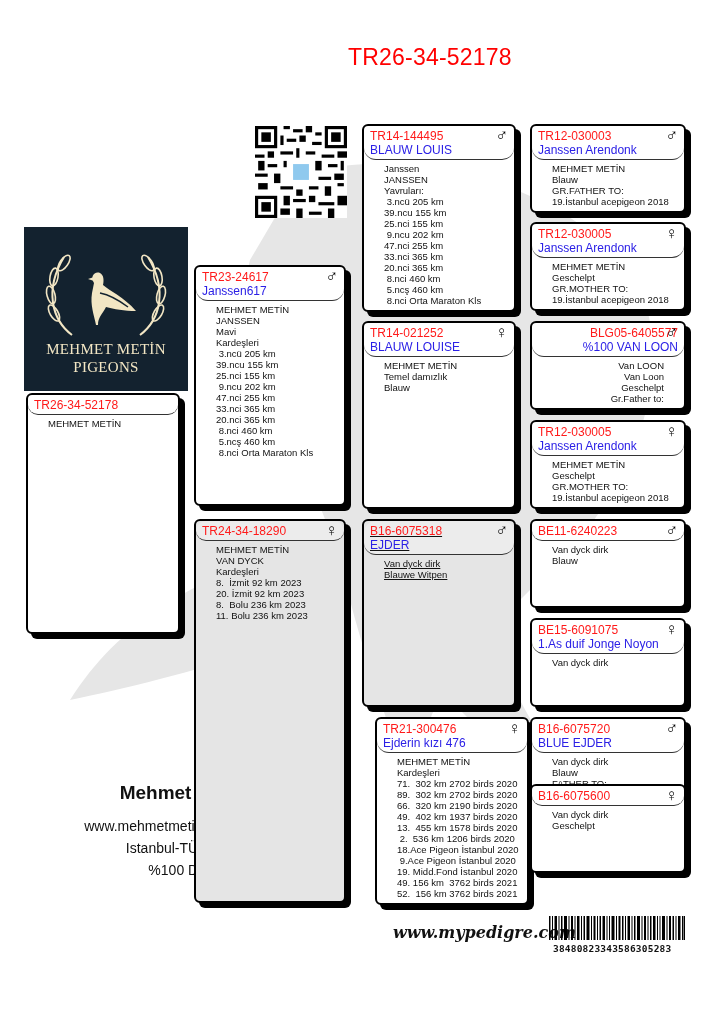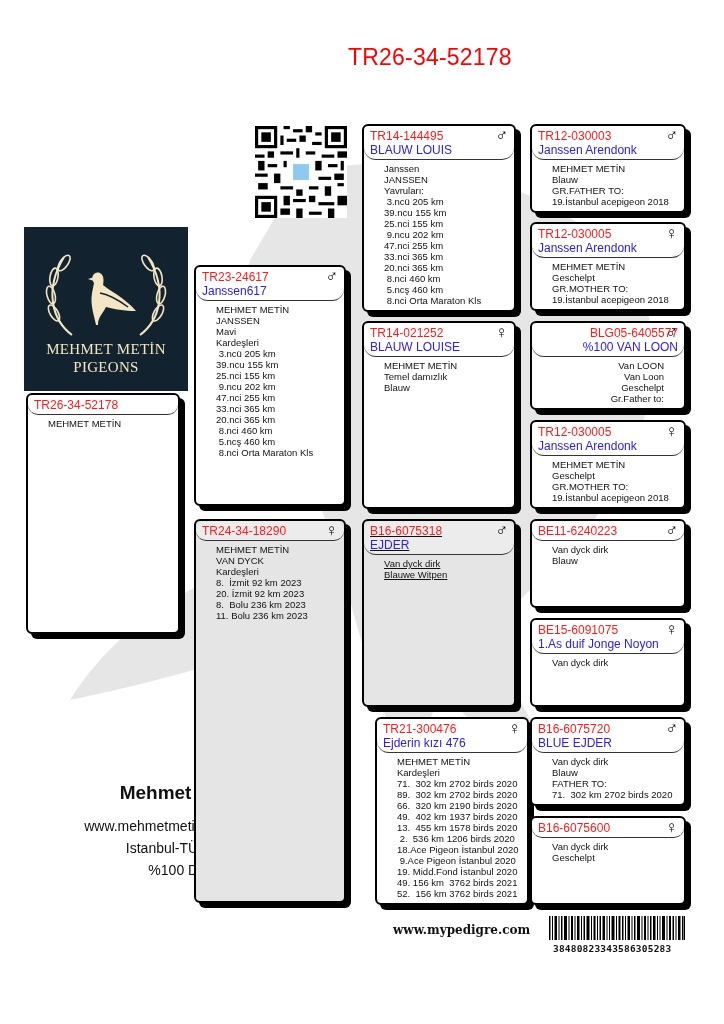--- a/index.html
+++ b/index.html
@@ -16,21 +16,21 @@
   .card.grey { background:#e5e5e5; }
   .card-head { position:relative; border-bottom:1.5px solid #333; padding:3px 6px 2px 6px; background:#fff;border-radius:12px; }
   .card.grey .card-head { background:#ececec; }
   .ring { color:#ff1a1a; font-size:12px; line-height:14px; display:block; }
   .pname { color:#2b20e6; font-size:12px; line-height:14px; display:block; }
   .sex { position:absolute; right:6px; top:1px; font-size:17px; line-height:18px; color:#000; }
   .card-body { padding:3px 20px; font-size:9.5px; line-height:11px; white-space:pre; }
   .owner { position:absolute; left:60px; width:246px; text-align:center; z-index:2; }
   .owner-name { top:782px; font-size:19px; font-weight:bold; }
   .owner-line { font-size:14px; }
-  .mypedigre { position:absolute; left:393px; top:923px; font-family:"DejaVu Serif", serif; font-weight:bold; font-size:12px; z-index:2; }
+  .mypedigre { position:absolute; left:393px; top:923px; font-family:"DejaVu Serif", serif; font-style:italic; font-weight:bold; font-size:16px; z-index:2; }
   .barcode { position:absolute; left:549px; top:916px; width:136px; height:24px; z-index:2; }
   .barcode-num { position:absolute; left:553px; top:943px; font-family:"DejaVu Sans Mono", monospace; font-size:9.5px; z-index:2; letter-spacing:0.2px;font-weight:bold; }
 </style>
 </head>
 <body>
 
 <svg class="watermark" viewBox="0 0 724 1024">
   <path d="M300,175 C420,140 560,190 620,260 C690,340 640,480 560,560 L520,600 C470,650 440,690 430,720 L400,760 C380,700 360,640 350,600 C330,520 300,450 260,400 C230,360 240,300 250,260 Z" fill="#e6e6e6"></path>
   <path d="M260,560 C200,580 120,620 70,700 C120,690 200,670 260,650 Z" fill="#e6e6e6"></path>
   <path d="M360,520 C420,560 480,620 520,700 C540,740 560,760 600,780 C560,790 520,770 490,740 L430,680 Z" fill="#e6e6e6"></path>
@@ -234,21 +234,21 @@
 
 <div class="card" style="left:530px;top:717px;width:152px;height:85px;">
   <div class="card-head">
     <span class="ring">B16-6075720</span>
     <span class="pname">BLUE EJDER</span>
     <span class="sex">♂</span>
   </div>
   <div class="card-body"><div>Van dyck dirk</div><div>Blauw</div><div>FATHER TO:</div><div>71.  302 km 2702 birds 2020</div></div>
 </div>
 
-<div class="card" style="left:530px;top:816px;width:152px;height:85px;">
+<div class="card" style="left:530px;top:784px;width:152px;height:85px;">
   <div class="card-head">
     <span class="ring">B16-6075600</span>
     <span class="sex">♀</span>
   </div>
   <div class="card-body"><div>Van dyck dirk</div><div>Geschelpt</div></div>
 </div>
 
 <div class="owner owner-name">Mehmet Metin</div>
 <div class="owner owner-line" style="top:818px;">www.mehmetmetinpigeons.com</div>
 <div class="owner owner-line" style="top:840px;">Istanbul-TÜRKİYE</div>

